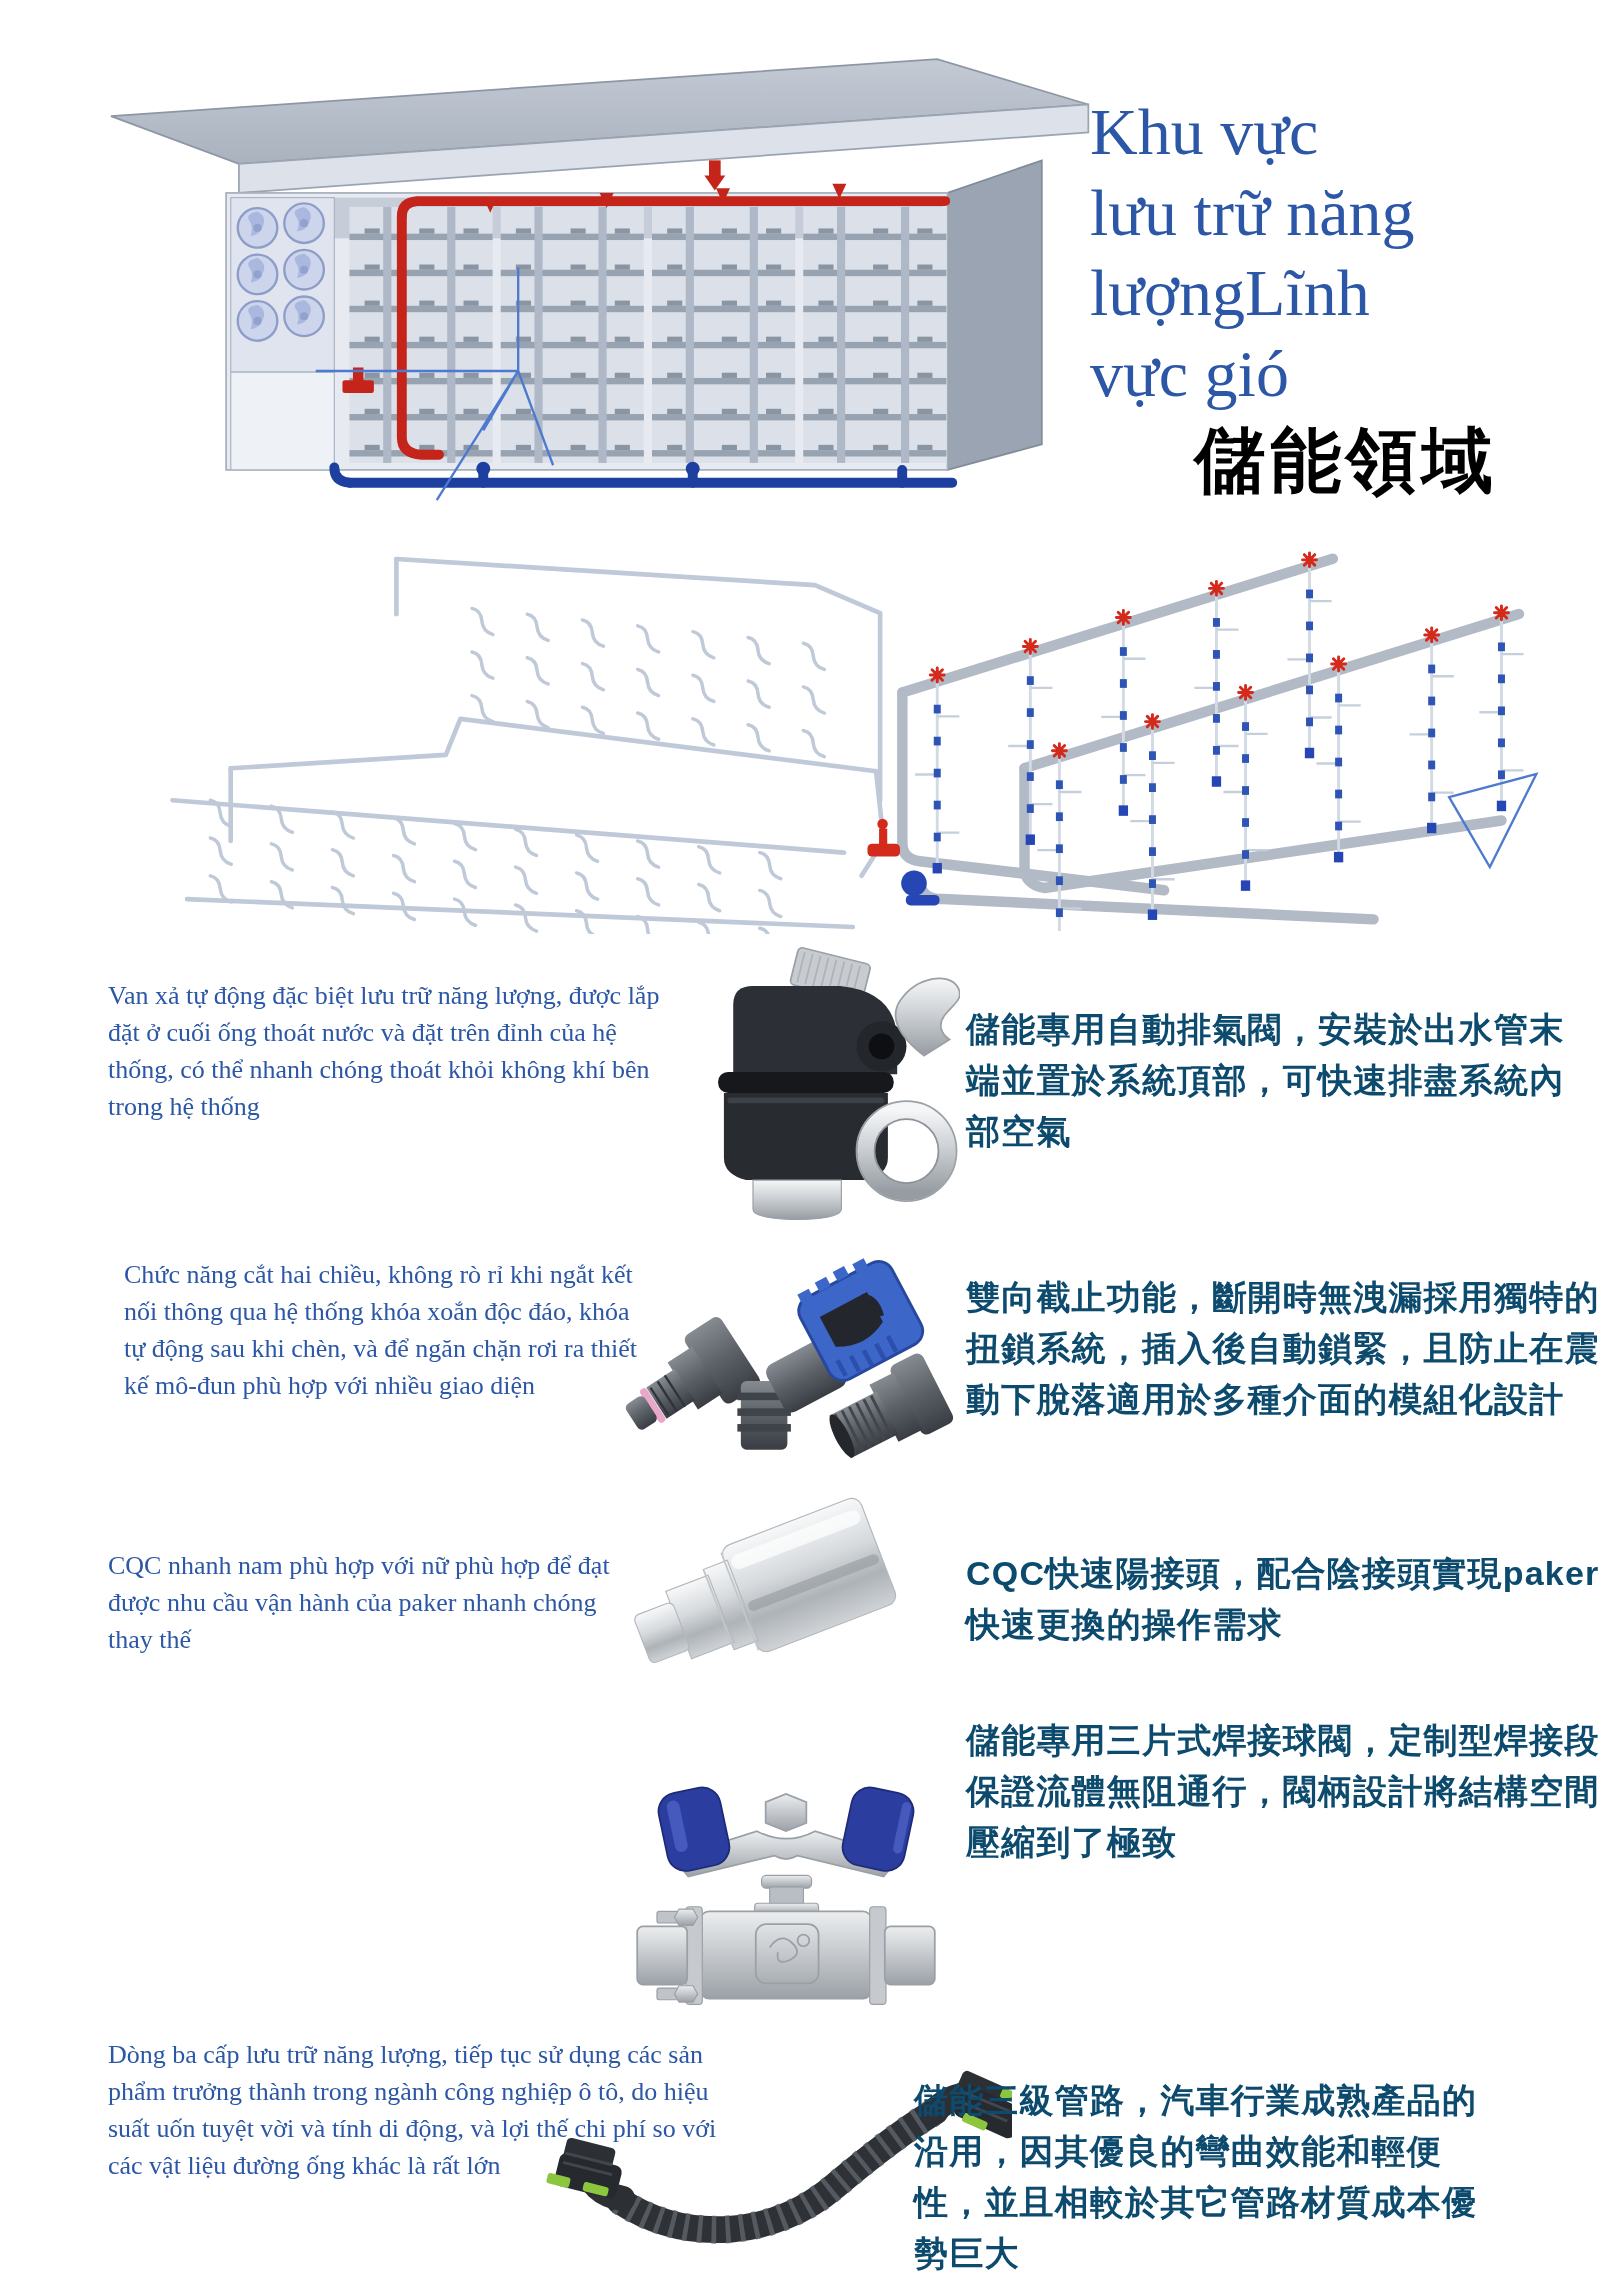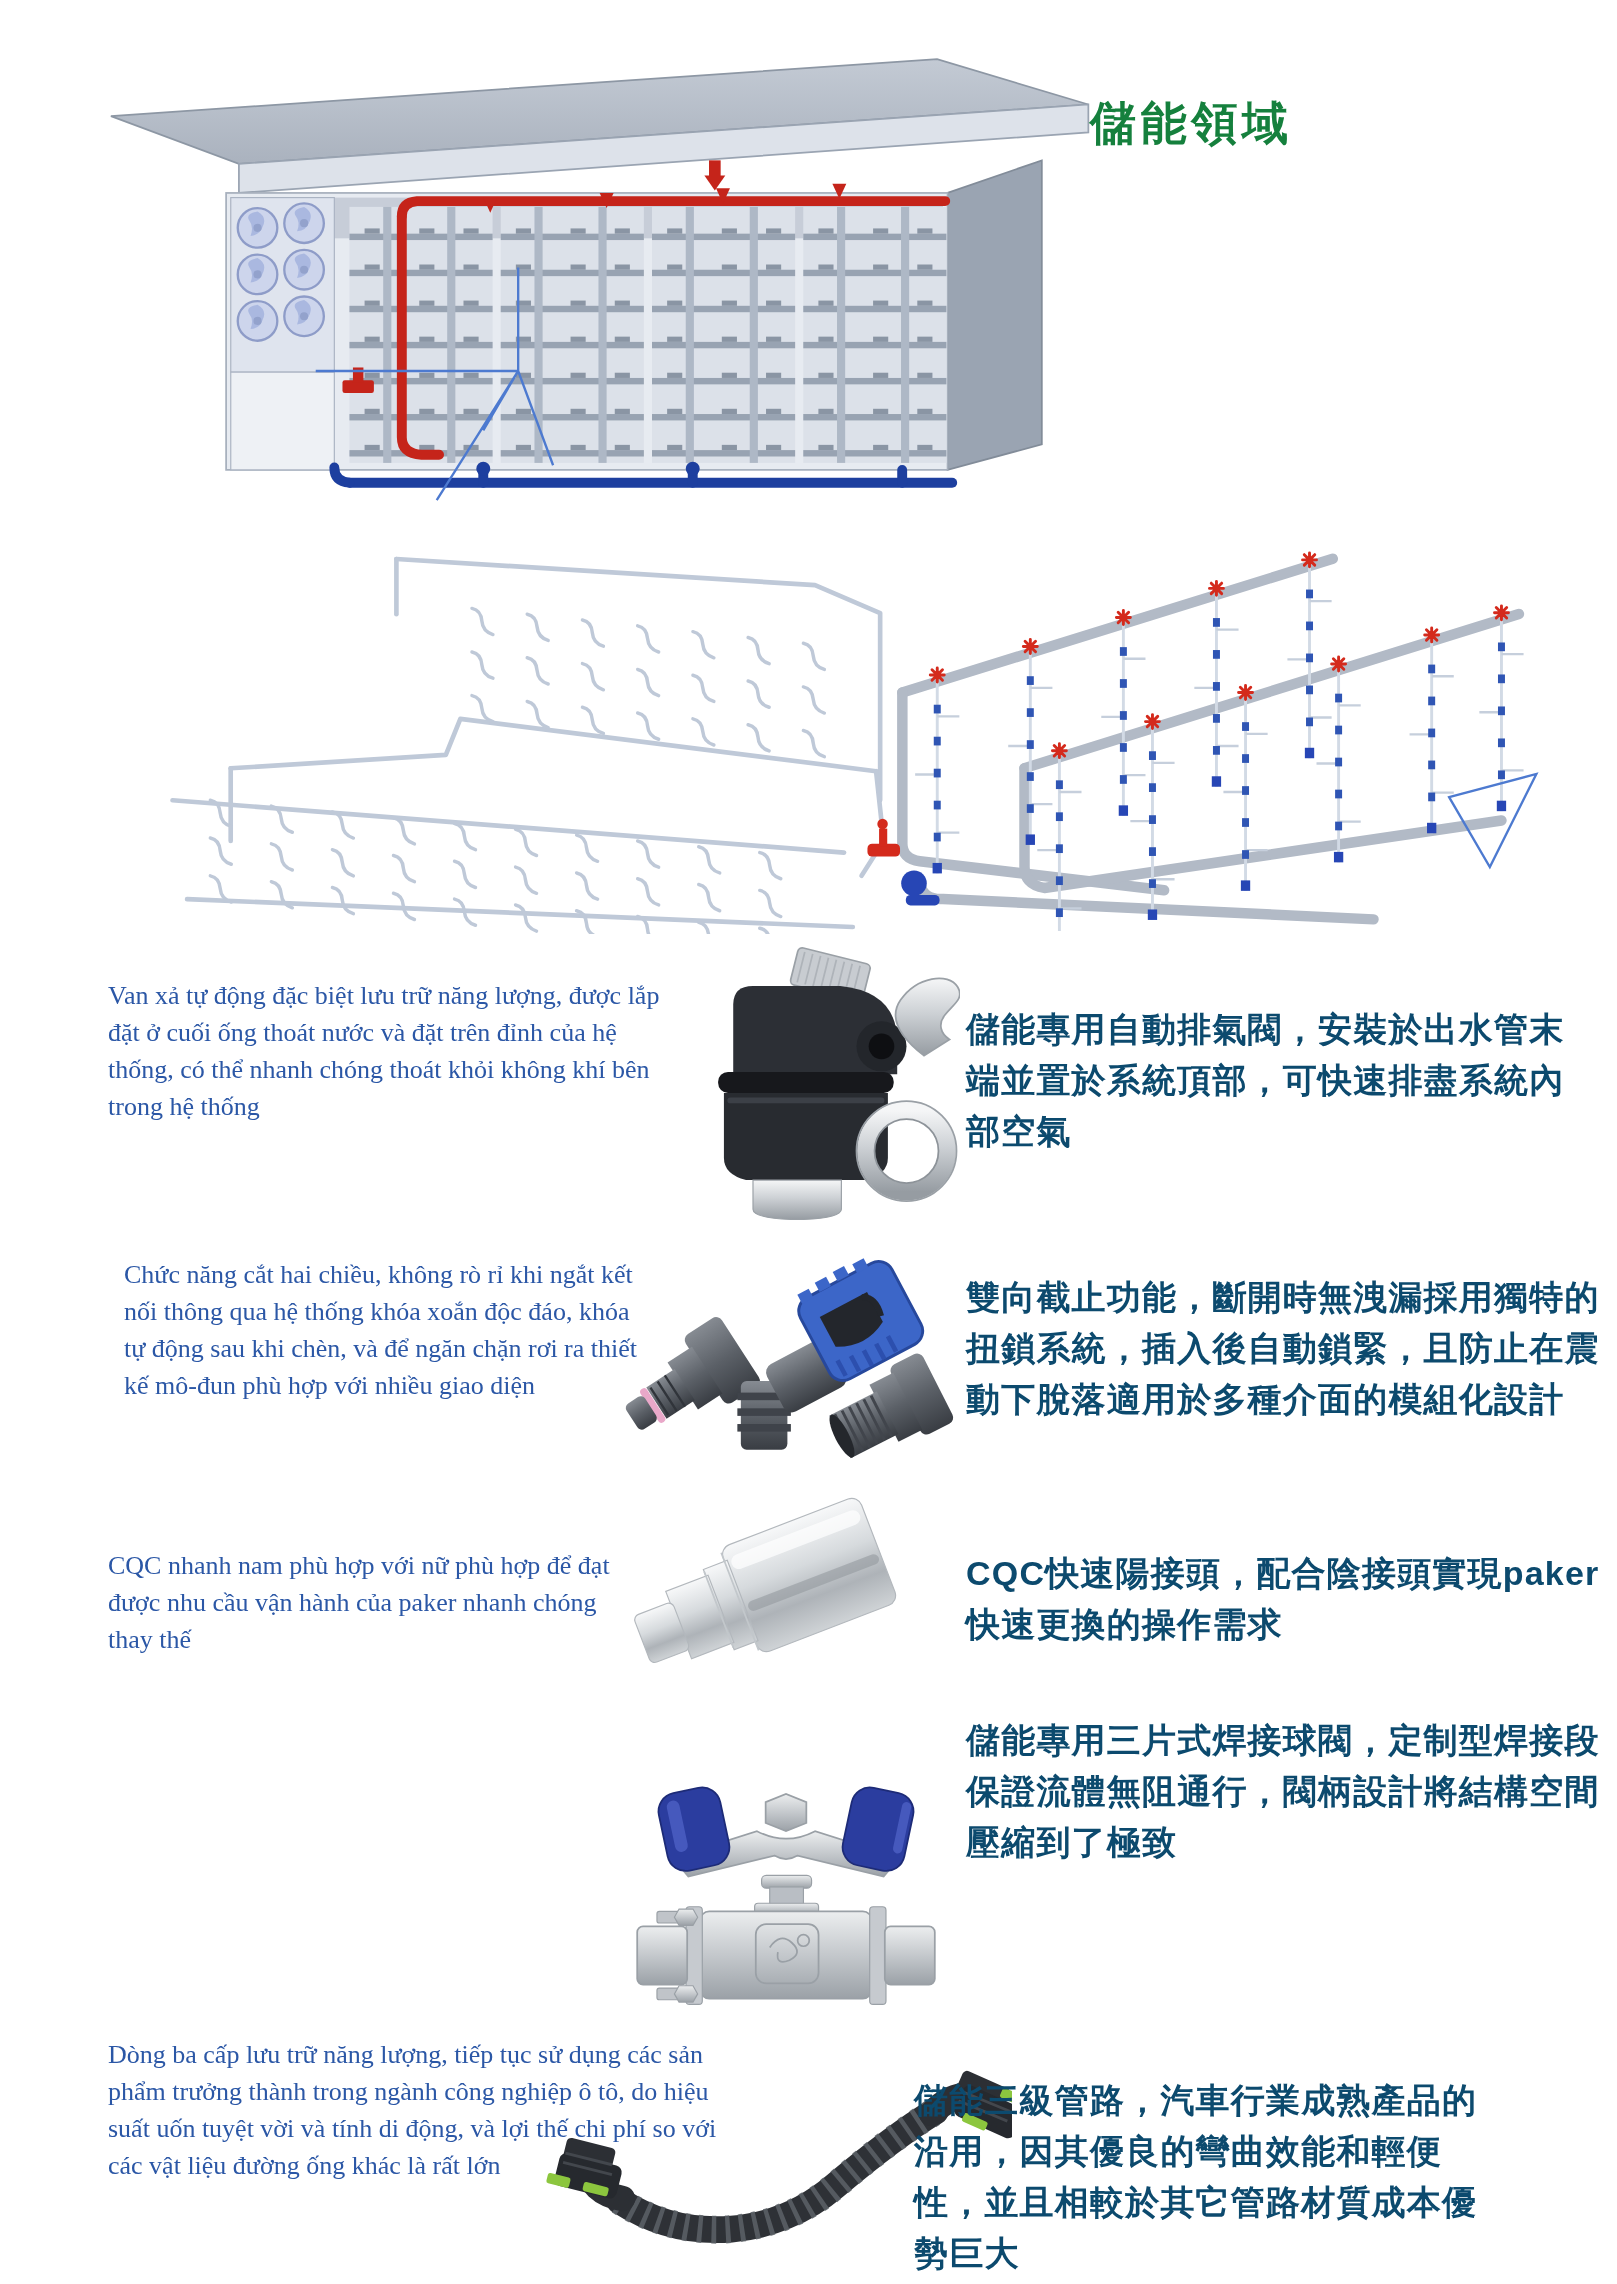--- a/index.html
+++ b/index.html
@@ -1,21 +1,21 @@
 <!DOCTYPE html>
 <html style="font-size:9.3px"><head>
 <meta charset="utf-8">
 <style>
   html,body{margin:0;padding:0;background:#fff;}
   .page{position:relative;width:1618px;height:2284px;background:#fff;overflow:hidden;
         font-family:"Liberation Serif","DejaVu Serif",serif;}
   .abs{position:absolute;}
   .title-vi{white-space:pre-line;color:#2b57a6;font-size:66px;line-height:1.22;font-weight:400;}
-  .title-zh{color:#15803d;font-size:46px;line-height:1.2;font-weight:700;letter-spacing:4.7px;
-            font-family:"Liberation Sans","DejaVu Sans",sans-serif;margin-top:3.5px;}
+  .title-zh{color:#000000;font-size:71px;line-height:1.2;font-weight:700;letter-spacing:4.7px;
+            font-family:"Liberation Sans","DejaVu Sans",sans-serif;margin-top:3.5px;text-align:center;}
   .vi-text{color:#2b57a6;font-size:26px;line-height:1.42;}
   .zh-text{color:#0c4a6e;font-size:34px;line-height:1.5;font-weight:700;letter-spacing:1.2px;
            font-family:"Liberation Sans","DejaVu Sans",sans-serif;}
   svg{display:block;}
 </style>
 </head>
 <body>
 
 <div class="page">
 
@@ -129,20 +129,24 @@
     </g>
     <circle cx="700" cy="766" r="12" fill="#1d3f9f"></circle>
       <circle cx="1060" cy="766" r="12" fill="#1d3f9f"></circle>
 
     <g stroke="#4d7ad0" stroke-width="4" fill="none">
       <path d="M412,598 H760 M760,598 L620,820 M760,598 L700,700 M760,598 V420 M760,598 L820,760"></path>
     </g>
   </svg>
 
   <div class="abs" style="left:1090px;top:92px;width:512px">
+    <div class="title-vi">Khu vực
+lưu trữ năng
+lượngLĩnh
+vực gió</div>
     <div class="title-zh">儲能領域</div>
   </div>
 
   <svg class="abs" style="left:146px;top:527px" width="745" height="407" viewBox="0 0 1280 700">
     <defs>
       <path id="hk" d="M0,0 c10,2 16,10 17,22 c1,12 9,20 19,23" fill="none" stroke="#bfc9d8" stroke-width="6" stroke-linecap="round"></path>
     </defs>
     <g fill="none" stroke="#bfc9d8" stroke-width="8" stroke-linecap="round" stroke-linejoin="round">
       <path d="M430,55 L1150,100 L1262,148 L1262,470"></path>
       <path d="M430,55 L430,150"></path>

